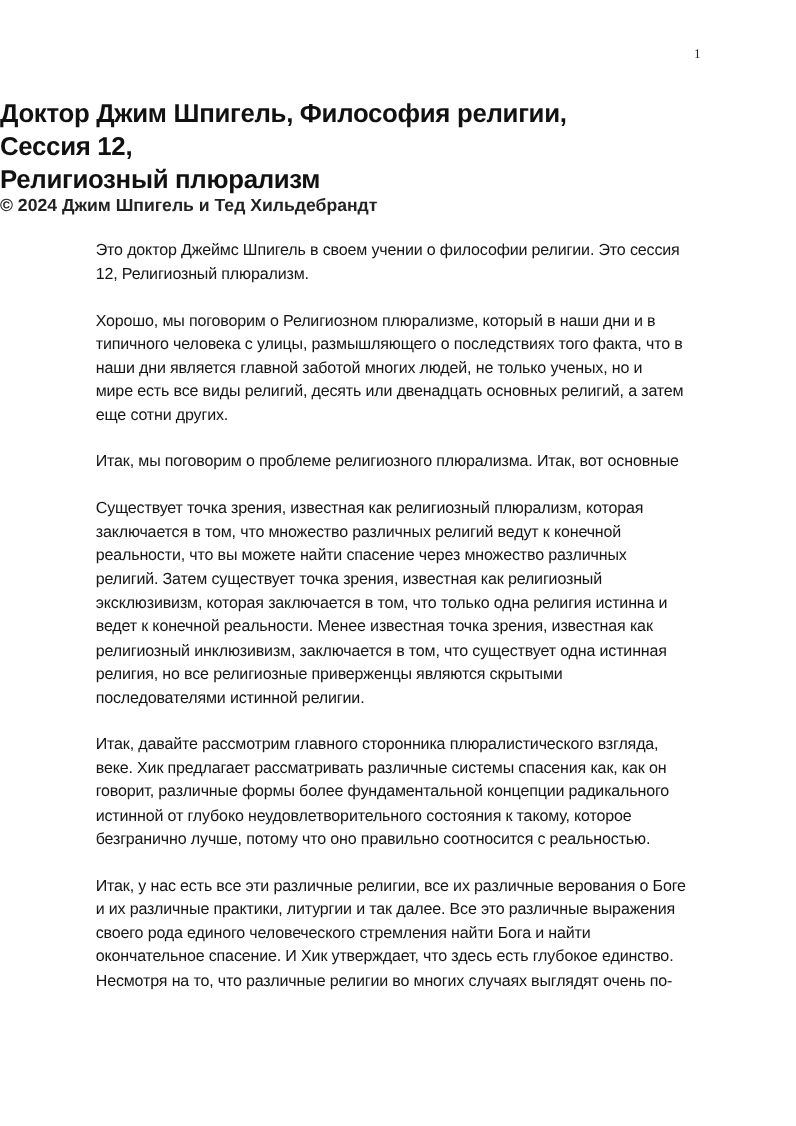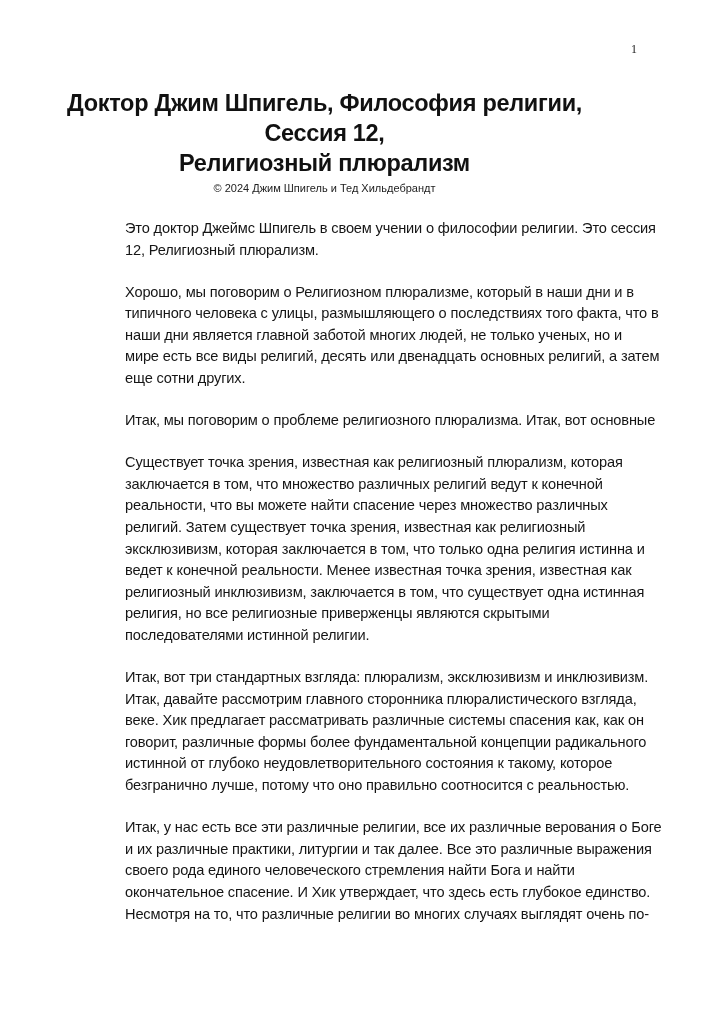--- a/index.html
+++ b/index.html
@@ -6,31 +6,31 @@
     body { width: 724px; height: 1024px; position: relative; overflow: hidden; }
     .page {
       position: absolute; left: 0; top: 0; width: 724px; height: 1024px;
       background: #ffffff; color: #111111;
       font-family: "Liberation Sans", "DejaVu Sans", sans-serif;
     }
     .page-number {
       position: absolute; top: 42px; right: 87px;
       font-family: "Liberation Serif", serif; font-size: 12px; color: #222;
     }
-    .title-block { position: absolute; top: 88px; left: 0; width: 649px; text-align: center; }
+    .title-block { position: absolute; top: 88px; left: 0; width: 649px; }
     .title-line {
       font-weight: bold; font-size: 23.5px; line-height: 30px; color: #111;
       letter-spacing: -0.3px;
     }
-    .copyright { font-size: 11px; line-height: 20px; color: #222; margin-top: 0px; }
+    .copyright { font-size: 16px; line-height: 20px; color: #222; margin-top: 0px; font-weight: bold; }
     .body-text { position: absolute; left: 87px; top: 218px; width: 560px; }
     .para { margin: 0 0 20.5px 0; }
     .line {
       display: block; font-size: 14.6px; line-height: 21.6px; white-space: nowrap;
-      color: #151515; letter-spacing: -0.15px; margin-left: 38px;
+      color: #151515; letter-spacing: -0.15px;
     }
   </style>
 </head>
 <body>
 
 <div class="page">
   <div class="page-number">1</div>
 
   <div class="title-block">
     <div class="title-line">Доктор Джим Шпигель, Философия религии,</div>
@@ -59,21 +59,20 @@
         <span class="line">заключается в том, что множество различных религий ведут к конечной</span>
         <span class="line">реальности, что вы можете найти спасение через множество различных</span>
         <span class="line">религий. Затем существует точка зрения, известная как религиозный</span>
         <span class="line">эксклюзивизм, которая заключается в том, что только одна религия истинна и</span>
         <span class="line">ведет к конечной реальности. Менее известная точка зрения, известная как</span>
         <span class="line">религиозный инклюзивизм, заключается в том, что существует одна истинная</span>
         <span class="line">религия, но все религиозные приверженцы являются скрытыми</span>
         <span class="line">последователями истинной религии.</span>
       </div>
       <div class="para">
-        <span class="line">Итак, вот три стандартных взгляда: плюрализм, эксклюзивизм и инклюзивизм.</span>
         <span class="line">Итак, давайте рассмотрим главного сторонника плюралистического взгляда,</span>
         <span class="line">веке. Хик предлагает рассматривать различные системы спасения как, как он</span>
         <span class="line">говорит, различные формы более фундаментальной концепции радикального</span>
         <span class="line">истинной от глубоко неудовлетворительного состояния к такому, которое</span>
         <span class="line">безгранично лучше, потому что оно правильно соотносится с реальностью.</span>
       </div>
       <div class="para">
         <span class="line">Итак, у нас есть все эти различные религии, все их различные верования о Боге</span>
         <span class="line">и их различные практики, литургии и так далее. Все это различные выражения</span>
         <span class="line">своего рода единого человеческого стремления найти Бога и найти</span>

